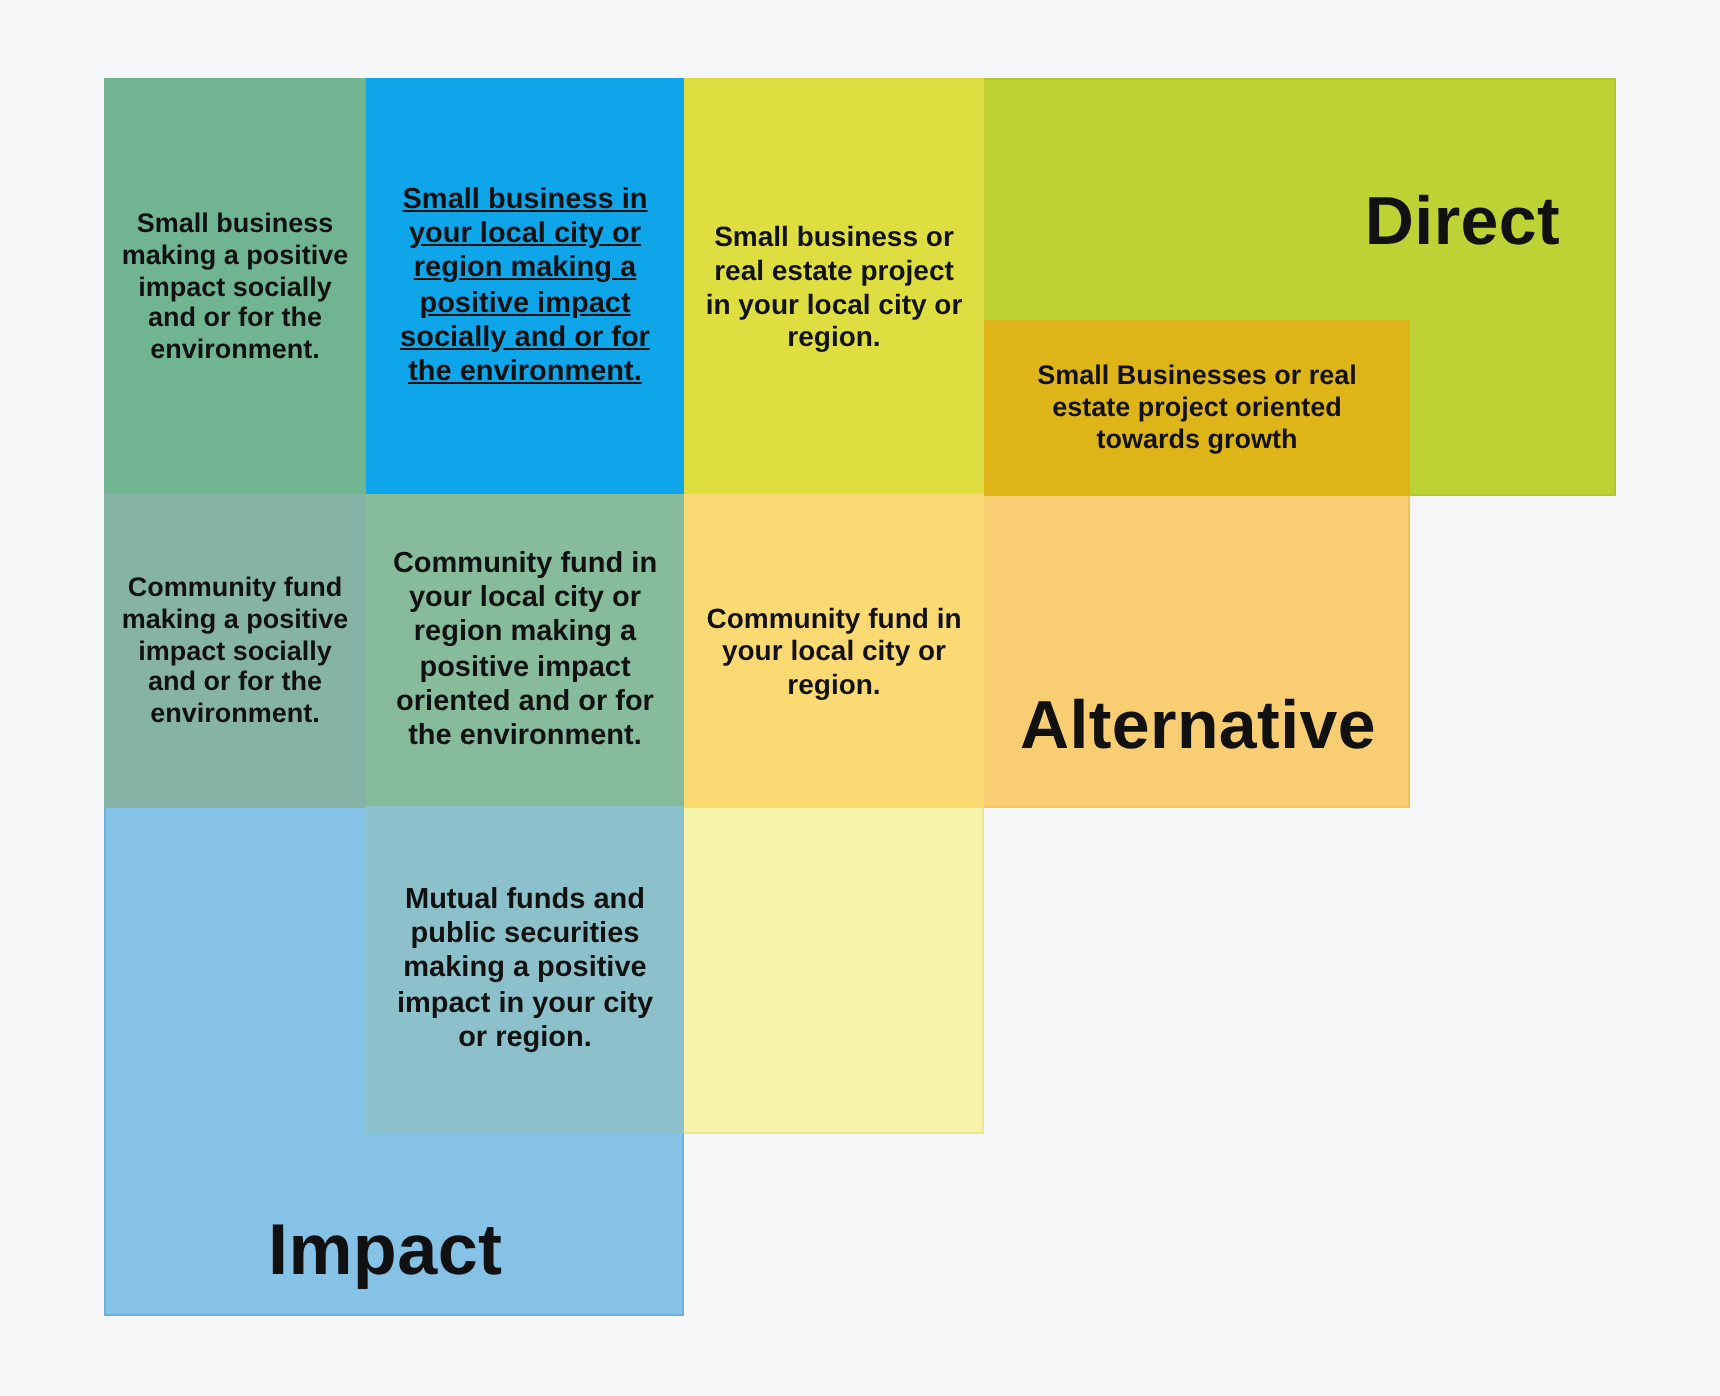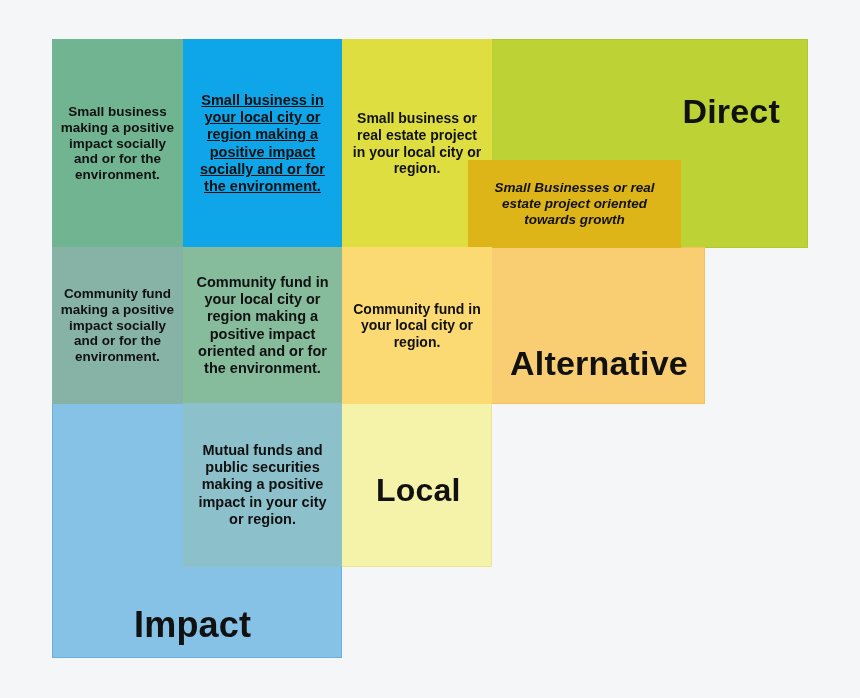--- a/index.html
+++ b/index.html
@@ -58,21 +58,21 @@
     color:#111111;
     font-weight:700;
     line-height:1.18;
     padding:4px 8px;
   }
 
   
   .c-r1c1{ left:52px;  top:39px;  width:131px; height:209px; background:#70b492; font-size:13.5px; }
   .c-r1c2{ left:183px; top:39px;  width:159px; height:209px; background:#0ea5e9; font-size:14.5px;text-decoration:underline; }
   .c-r1c3{ left:342px; top:39px;  width:150px; height:209px; background:#dede40; font-size:14px; }
-  .c-r1c4{ left:468px; top:160px; width:213px; height:88px;  background:#ddb519; font-size:13.5px;font-style:italic; }
+  .c-r1c4{ left:492px; top:160px; width:213px; height:88px;  background:#ddb519; font-size:13.5px; }
 
   
   .c-r2c1{ left:52px;  top:247px; width:131px; height:157px; background:#86b3a6; font-size:13.5px; }
   .c-r2c2{ left:183px; top:247px; width:159px; height:157px; background:#86bb9c; font-size:14.5px; }
   .c-r2c3{ left:342px; top:247px; width:150px; height:157px; background:#fbda74; font-size:14px; }
 
   
   .c-r3c2{ left:183px; top:403px; width:159px; height:164px; background:#8cc0ca; font-size:14.5px; }
 
   
@@ -122,16 +122,15 @@
   <div class="cell c-r2c3">
     <span class="txt">Community fund in your local city or region.</span>
   </div>
 
   <div class="cell c-r3c2">
     <span class="txt">Mutual funds and public securities making a positive impact in your city or region.</span>
   </div>
 
   <div class="title t-direct">Direct</div>
   <div class="title t-alternative">Alternative</div>
-  <div class="title t-local">Local</div>
   <div class="title t-impact">Impact</div>
 
 </div>
 
 </body></html>

